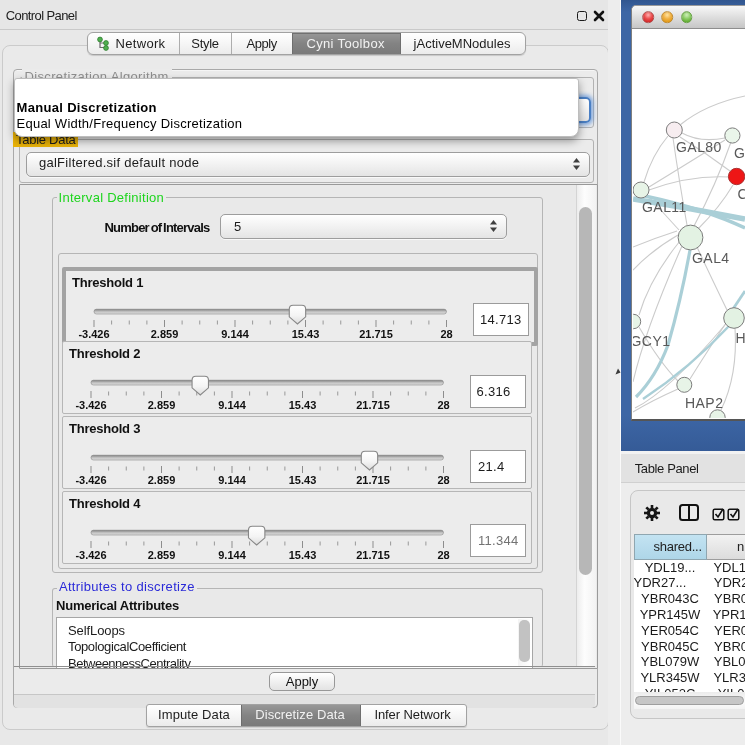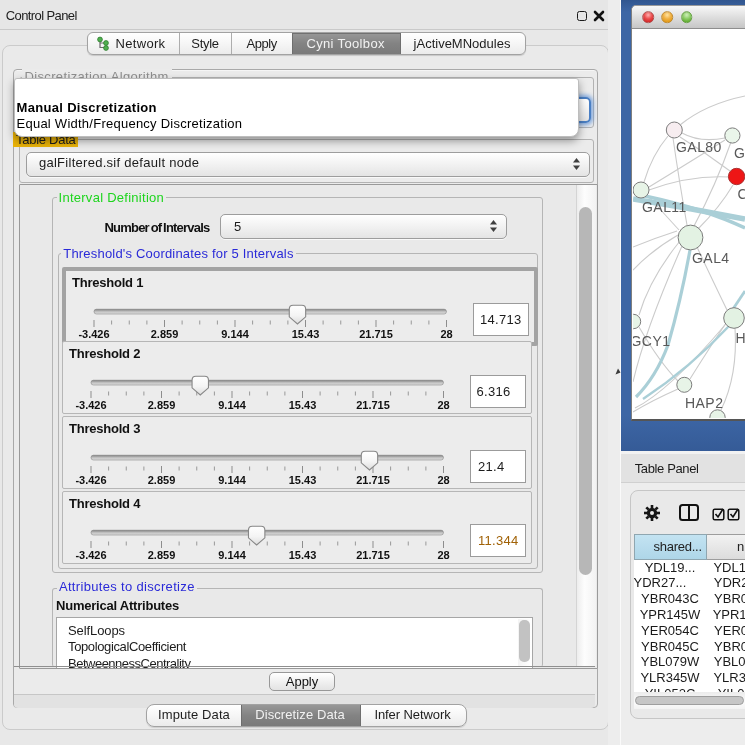--- a/index.html
+++ b/index.html
@@ -39,21 +39,20 @@
 <div class="ab grp" style="left:52px;top:197px;width:489px;height:374px;border-color:#b5b5b5"></div>
 <div class="ab" style="left:56.5px;top:189.5px;font-size:13px;letter-spacing:.27px;color:#1dd51d;background:#e9e9e9;padding:0 2px;white-space:nowrap">Interval Definition</div>
 <div class="ab" style="left:104.5px;top:220px;font-size:13px;font-weight:bold;letter-spacing:-.8px;word-spacing:-1px;color:#111;white-space:nowrap">Number of Intervals</div>
 <div class="ab combo" style="left:220px;top:214px;width:285px;height:23px"></div>
 <div class="ab" style="left:234px;top:219px;font-size:13px;color:#1c1c1c">5</div>
 <svg class="ab" style="left:489px;top:219px" width="9" height="14" viewBox="0 0 9 14">
       <path d="M4.5 1 L8 5.4 L1 5.4 Z" fill="#3f3f3f"></path>
       <path d="M4.5 13 L1 8.6 L8 8.6 Z" fill="#3f3f3f"></path>
     </svg>
 <div class="ab grp" style="left:58px;top:253px;width:478px;height:314px;border-color:#b5b5b5"></div>
-<div class="ab" style="left:61.3px;top:246.2px;font-size:13px;letter-spacing:.19px;color:#2a2ad8;background:#e9e9e9;padding:0 2px;white-space:nowrap">Threshold's Coordinates for 5 Intervals</div>
 <div class="ab" style="left:62px;top:266.5px;width:468px;height:71px;background:#ececec;border:4px solid #a3a3a3;border-radius:2px">
 <div class="ab b13" style="left:6px;top:4px">Threshold 1</div>
 <svg width="469" height="73" viewBox="0 0 469 73" style="position:absolute;left:0;top:0">
         <defs>
           <linearGradient id="tg0" x1="0" y1="0" x2="0" y2="1">
             <stop offset="0" stop-color="#7e7e7e"></stop>
             <stop offset="0.45" stop-color="#bcbcbc"></stop>
             <stop offset="1" stop-color="#e2e2e2"></stop>
           </linearGradient>
           <linearGradient id="th0" x1="0" y1="0" x2="0" y2="1">
@@ -226,21 +225,21 @@
         <line x1="362.88" y1="49.5" x2="362.88" y2="53.5" stroke="#989898" stroke-width="1"></line>
         <line x1="380.50" y1="49" x2="380.50" y2="56" stroke="#8d8d8d" stroke-width="1"></line>
         <text x="28.00" y="66.5" font-size="11" font-weight="bold" fill="#111" text-anchor="middle" font-family="Liberation Sans, sans-serif">-3.426</text>
         <text x="98.50" y="66.5" font-size="11" font-weight="bold" fill="#111" text-anchor="middle" font-family="Liberation Sans, sans-serif">2.859</text>
         <text x="169.00" y="66.5" font-size="11" font-weight="bold" fill="#111" text-anchor="middle" font-family="Liberation Sans, sans-serif">9.144</text>
         <text x="239.50" y="66.5" font-size="11" font-weight="bold" fill="#111" text-anchor="middle" font-family="Liberation Sans, sans-serif">15.43</text>
         <text x="310.00" y="66.5" font-size="11" font-weight="bold" fill="#111" text-anchor="middle" font-family="Liberation Sans, sans-serif">21.715</text>
         <text x="380.50" y="66.5" font-size="11" font-weight="bold" fill="#111" text-anchor="middle" font-family="Liberation Sans, sans-serif">28</text>
         <path d="M 185.47 38.2 Q 185.47 34.3 189.27 34.3 L 198.07 34.3 Q 201.87 34.3 201.87 38.2 L 201.87 45.8 L 193.67 53 L 185.47 45.8 Z" fill="url(#th3)" stroke="#878787" stroke-width="1.1"></path>
       </svg>
-<div class="ab" style="left:407px;top:32.5px;width:55.5px;height:33px;box-sizing:border-box;background:#fff;border:1px solid #9b9b9b;font-size:13px;letter-spacing:.3px;color:#a16207;text-align:right;line-height:31px;padding-right:6px">11.344</div>
+<div class="ab" style="left:407px;top:32.5px;width:55.5px;height:33px;box-sizing:border-box;background:#fff;border:1px solid #9b9b9b;font-size:13px;letter-spacing:.3px;color:#737373;text-align:right;line-height:31px;padding-right:6px">11.344</div>
 </div>
 <div class="ab grp" style="left:52px;top:588px;width:489px;height:78px;border-bottom:none;border-color:#b5b5b5"></div>
 <div class="ab" style="left:56.9px;top:579px;font-size:13px;letter-spacing:.33px;color:#2a2ad8;background:#e9e9e9;padding:0 2px;white-space:nowrap">Attributes to discretize</div>
 <div class="ab" style="left:56px;top:598px;font-size:13px;font-weight:bold;letter-spacing:-.22px;color:#111;white-space:nowrap">Numerical Attributes</div>
 <div class="ab" style="left:56px;top:617px;width:475px;height:50px;background:#fff;border:1px solid #a6a6a6;border-bottom:none;overflow:hidden">
       <div style="position:absolute;left:11px;top:4.6px;font-size:13px;letter-spacing:-.1px;color:#1c1c1c">SelfLoops</div>
       <div style="position:absolute;left:11px;top:20.9px;font-size:13px;letter-spacing:-.37px;color:#1c1c1c">TopologicalCoefficient</div>
       <div style="position:absolute;left:11px;top:37.5px;font-size:13px;letter-spacing:-.5px;color:#1c1c1c">BetweennessCentrality</div>
       <div style="position:absolute;right:1px;top:1px;width:13px;height:48px;background:linear-gradient(90deg,#f4f4f4,#fff)">
         <div style="position:absolute;left:1px;top:1px;width:11px;height:42px;background:#c2c2c2;border-radius:5px"></div>
@@ -258,21 +257,21 @@
 <div class="ab" style="left:143px;top:1.8px;width:61.3px;height:19px;text-align:center;line-height:19px;font-size:13px;letter-spacing:-0.49px;color:#1d1d1d;white-space:nowrap">Apply</div>
 <div class="ab" style="left:204.3px;top:1.8px;width:106.7px;height:19px;text-align:center;line-height:19px;font-size:13px;letter-spacing:0.35px;color:#f2f2f2;white-space:nowrap">Cyni Toolbox</div>
 <div class="ab" style="left:311px;top:1.8px;width:126px;height:19px;text-align:center;line-height:19px;font-size:13px;letter-spacing:0px;color:#1d1d1d;white-space:nowrap">jActiveMNodules</div>
 <svg class="ab" style="left:8px;top:3px" width="14" height="15" viewBox="0 0 14 15">
         <path d="M4 4 L4 12 M4 7 L9 7 M4 11.5 L9 11.5" stroke="#6a6a6a" stroke-width="1.2" fill="none"></path>
         <circle cx="4" cy="3.5" r="2.4" fill="#4faf4f" stroke="#2e7d2e" stroke-width="0.8"></circle>
         <circle cx="10" cy="7" r="2.4" fill="#4faf4f" stroke="#2e7d2e" stroke-width="0.8"></circle>
         <circle cx="10" cy="12" r="2.4" fill="#4faf4f" stroke="#2e7d2e" stroke-width="0.8"></circle>
       </svg>
 </div>
-<div class="ab" style="left:146px;top:703.5px;width:319px;height:21px;background:linear-gradient(#ffffff,#f6f6f6 50%,#ebebeb);border:1px solid #a2a2a2;border-radius:8px;box-shadow:0 1px 1px rgba(0,0,0,.12)">
+<div class="ab" style="left:146px;top:703.5px;width:319px;height:21px;background:linear-gradient(#ffffff,#f6f6f6 50%,#ebebeb);border:1px solid #a2a2a2;border-radius:3px;box-shadow:0 1px 1px rgba(0,0,0,.12)">
 <div class="ab" style="left:94px;top:0;width:118px;height:21px;background:linear-gradient(#989898,#838383 50%,#7a7a7a);border-right:1px solid #6e6e6e;border-left:1px solid #6e6e6e"></div>
 <div class="ab" style="left:0px;top:0.5px;width:94px;height:19px;text-align:center;line-height:19px;font-size:13px;letter-spacing:0.1px;color:#1d1d1d;white-space:nowrap">Impute Data</div>
 <div class="ab" style="left:94px;top:0.5px;width:118px;height:19px;text-align:center;line-height:19px;font-size:13px;letter-spacing:0.1px;color:#f2f2f2;white-space:nowrap">Discretize Data</div>
 <div class="ab" style="left:212px;top:0.5px;width:107px;height:19px;text-align:center;line-height:19px;font-size:13px;letter-spacing:-0.09px;color:#1d1d1d;white-space:nowrap">Infer Network</div>
 </div>
 <div class="ab" style="left:14px;top:78px;width:563px;height:57px;background:#fff;border:1px solid #bdbdbd;border-radius:3px 3px 8px 8px;box-shadow:0 4px 8px rgba(0,0,0,.38)">
       <div style="position:absolute;left:1.5px;top:20.5px;font-size:13px;font-weight:bold;letter-spacing:.32px;color:#000;white-space:nowrap">Manual Discretization</div>
       <div style="position:absolute;left:1.5px;top:36.5px;font-size:13px;letter-spacing:.25px;color:#000;white-space:nowrap">Equal Width/Frequency Discretization</div>
     </div>
 <div class="ab" style="left:608px;top:0;width:13px;height:745px;background:#ededed"></div>

